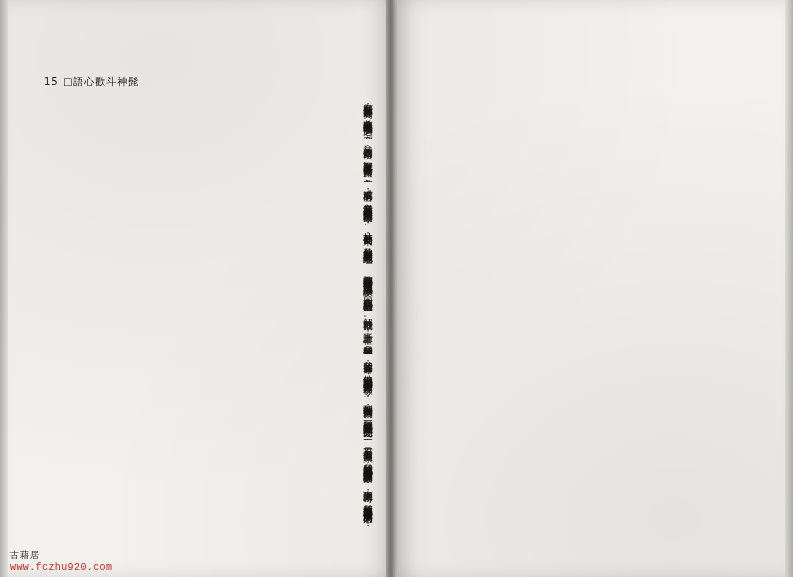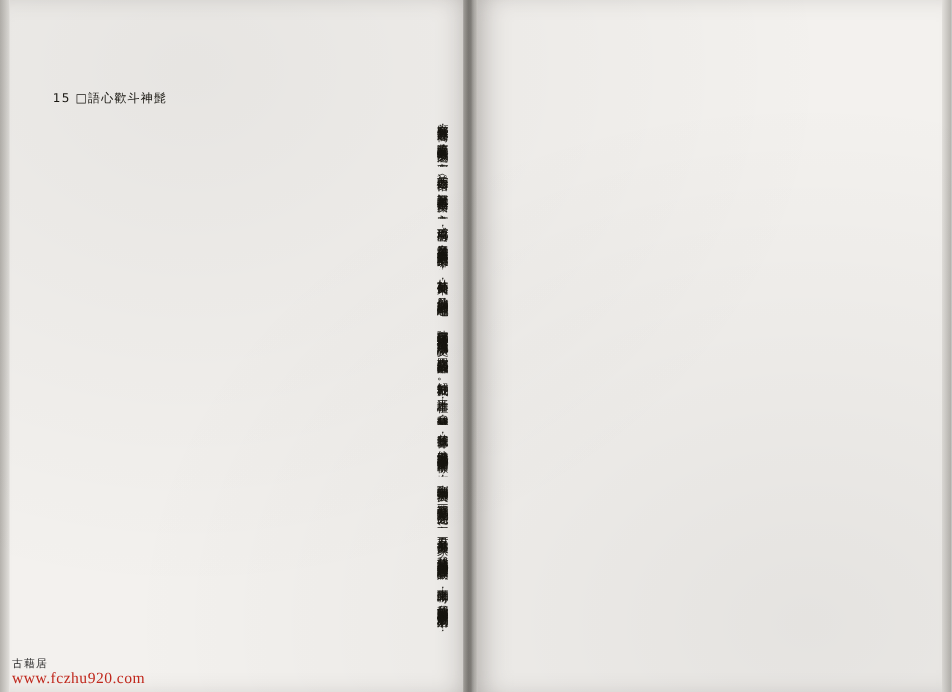--- a/index.html
+++ b/index.html
@@ -95,30 +95,30 @@
     width: 338px;
     height: 430px;
   }
   .col { width: 15.8px; }
 
   
   .wm {
     position: absolute;
     left: 10px;
     bottom: 4px;
-    font-family: Liberation Serif, serif;
+    font-family: Liberation Mono, monospace;
     line-height: 1.15;
   }
   .wm-top {
     font-size: 9px;
     color: #2a2a2a;
     letter-spacing: 1px;
   }
   .wm-url {
-    font-size: 13px;
+    font-size: 10px;
     color: #c0271c;
     letter-spacing: .4px;
   }
   
   .grain {
     position: absolute;
     inset: 0;
     pointer-events: none;
     background:
       radial-gradient(ellipse at 20% 10%, rgba(0,0,0,0.05), transparent 60%),

